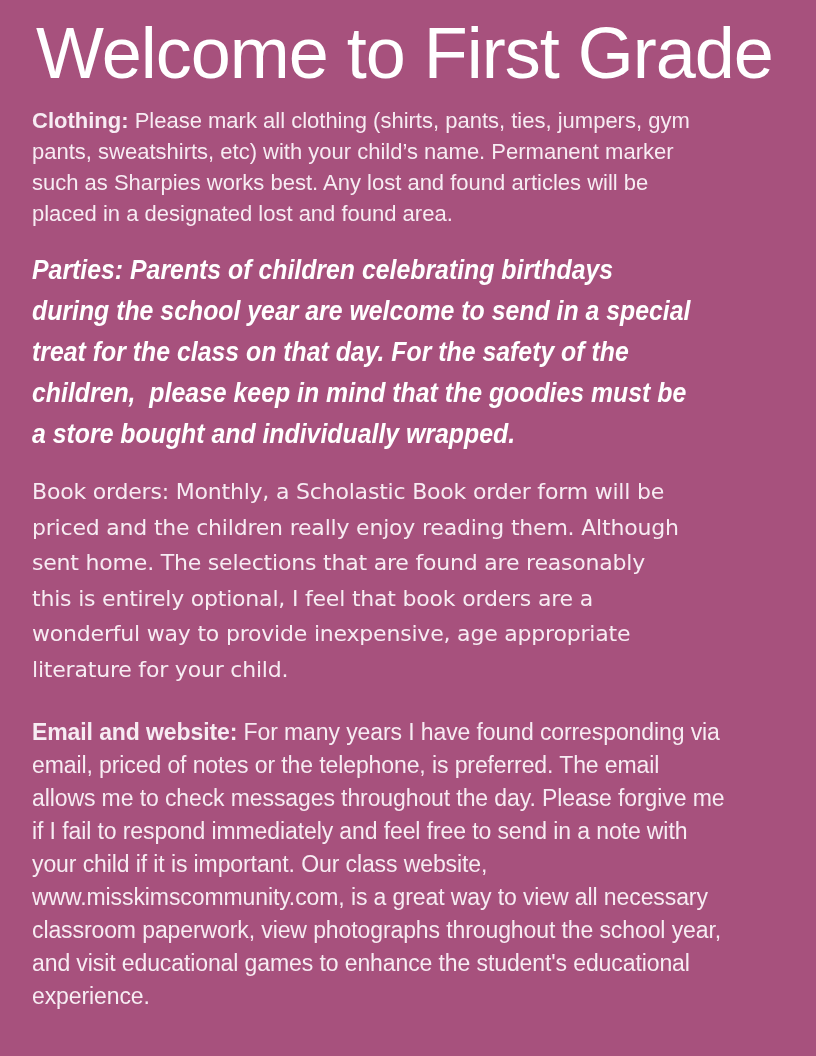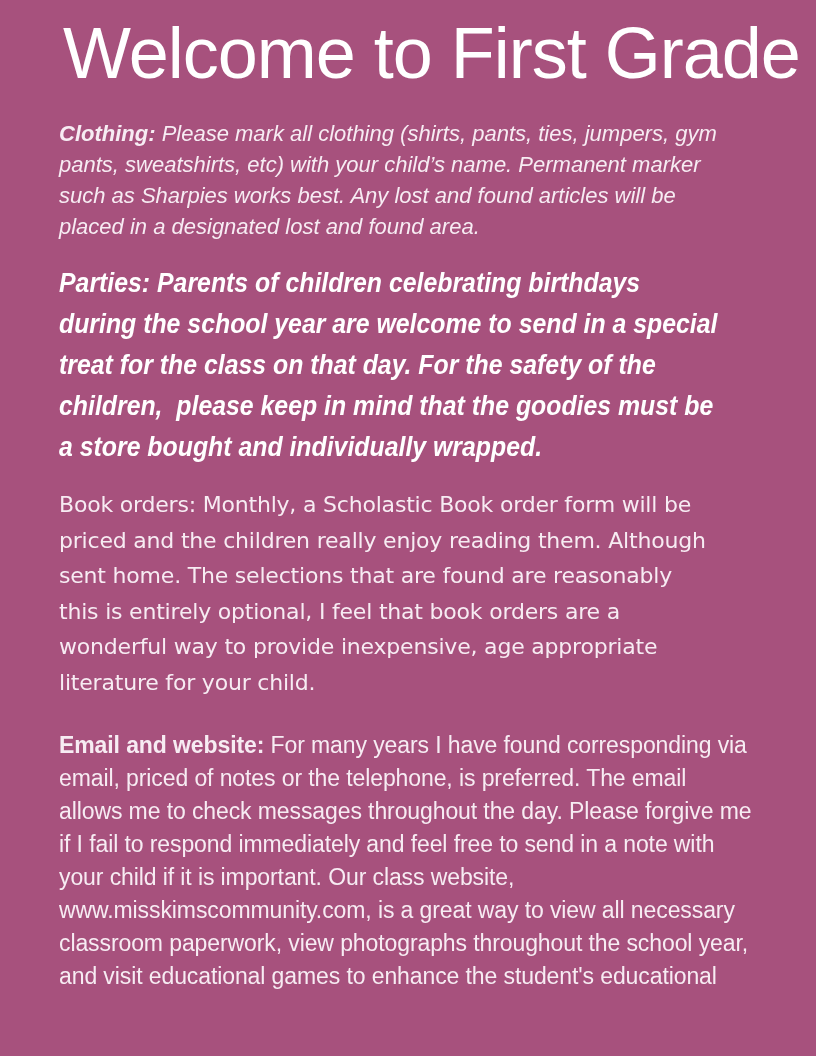--- a/index.html
+++ b/index.html
@@ -4,39 +4,38 @@
 <style>
   html, body { margin: 0; padding: 0; }
   body {
     width: 816px; height: 1056px;
     font-family: "Liberation Sans", sans-serif;
   }
   .page {
     position: relative;
     width: 816px; height: 1056px;
     box-sizing: border-box;
-    padding: 14px 24px 0 59px;
+    padding: 14px 24px 0 32px;
     overflow: hidden;
   }
   .title {
     margin: 0 0 0 4px;
     font-family: "Liberation Sans", sans-serif;
     font-weight: 400;
     font-size: 72px;
     line-height: 78px;
     letter-spacing: -1px;
     white-space: pre;
   }
   .para { margin: 0; }
   .para .line { white-space: pre; }
   .p-clothing {
-    margin-top: 26px;
+    margin-top: 13px;
     font-size: 22px;
     line-height: 31px;
-    font-style: italic;
   }
   .p-clothing strong { font-weight: 700; }
   .p-parties {
     margin-top: 21px;
     font-weight: 700;
     font-style: italic;
     font-size: 27px;
     line-height: 41px;
     transform: scaleX(0.92);
     transform-origin: 0 0;
@@ -97,16 +96,17 @@
   <div class="para p-email">
     <div class="line"><strong>Email and website:</strong><span> For many years I have found corresponding via</span></div>
     <div>
         <div class="line">email, priced of notes or the telephone, is preferred. The email</div>
         <div class="line">allows me to check messages throughout the day. Please forgive me</div>
         <div class="line">if I fail to respond immediately and feel free to send in a note with</div>
         <div class="line">your child if it is important. Our class website,</div>
         <div class="line">www.misskimscommunity.com, is a great way to view all necessary</div>
         <div class="line">classroom paperwork, view photographs throughout the school year,</div>
         <div class="line">and visit educational games to enhance the student's educational</div>
+        <div class="line">experience.</div>
       </div>
   </div>
 
 </div>
 
 </body></html>

